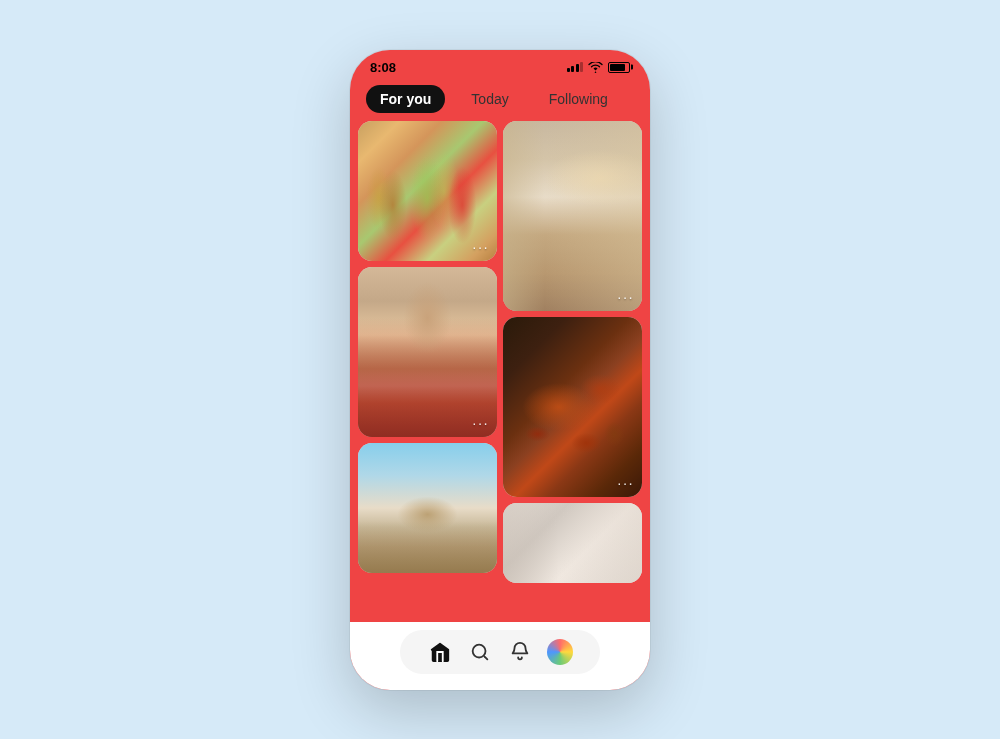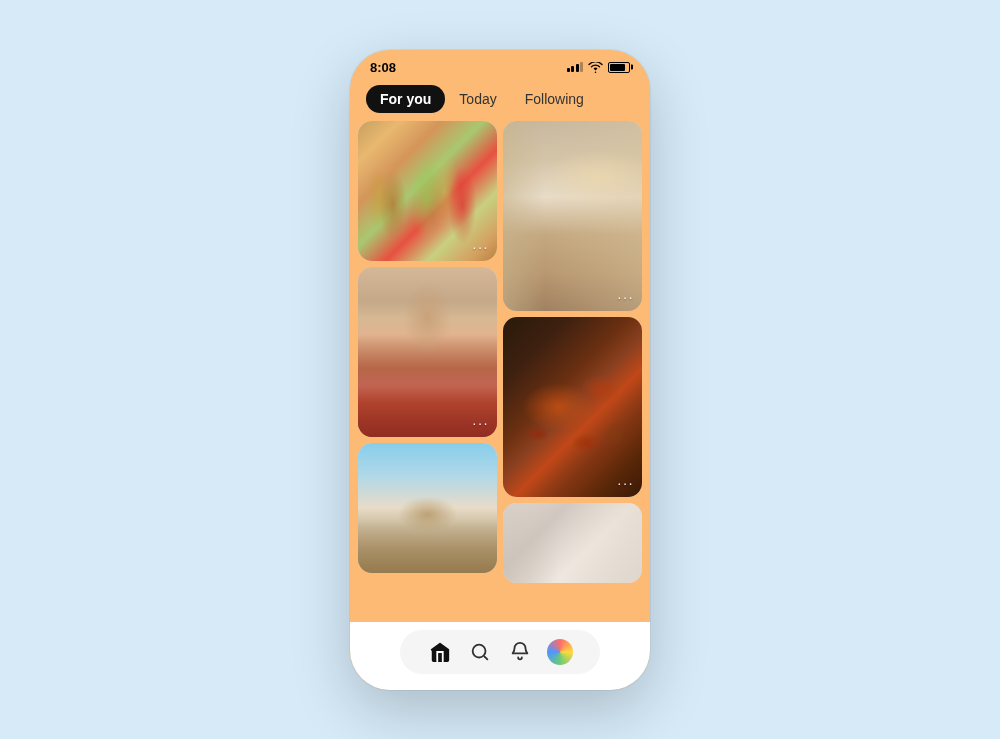--- a/index.html
+++ b/index.html
@@ -10,21 +10,21 @@
       display: flex;
       align-items: center;
       justify-content: center;
       font-family: -apple-system, BlinkMacSystemFont, 'Segoe UI', sans-serif;
       overflow: hidden;
     }
 
     .phone-frame {
       width: 300px;
       height: 640px;
-      background: #fdba74;
+      background: #ef4444;
       border-radius: 40px;
       box-shadow: 0 20px 60px rgba(0,0,0,0.2), 0 0 0 1px rgba(0,0,0,0.05);
       overflow: hidden;
       position: relative;
       display: flex;
       flex-direction: column;
     }
 
     
     .status-bar {
@@ -88,21 +88,21 @@
       height: 100%;
       width: 85%;
       border-radius: 1px;
     }
 
     
     .tab-bar {
       display: flex;
       align-items: center;
       padding: 6px 16px 8px;
-      gap: 0;
+      gap: 12px;
       flex-shrink: 0;
     }
 
     .tab-item {
       padding: 6px 14px;
       border-radius: 20px;
       font-size: 14px;
       font-weight: 400;
       color: #333;
       cursor: pointer;

